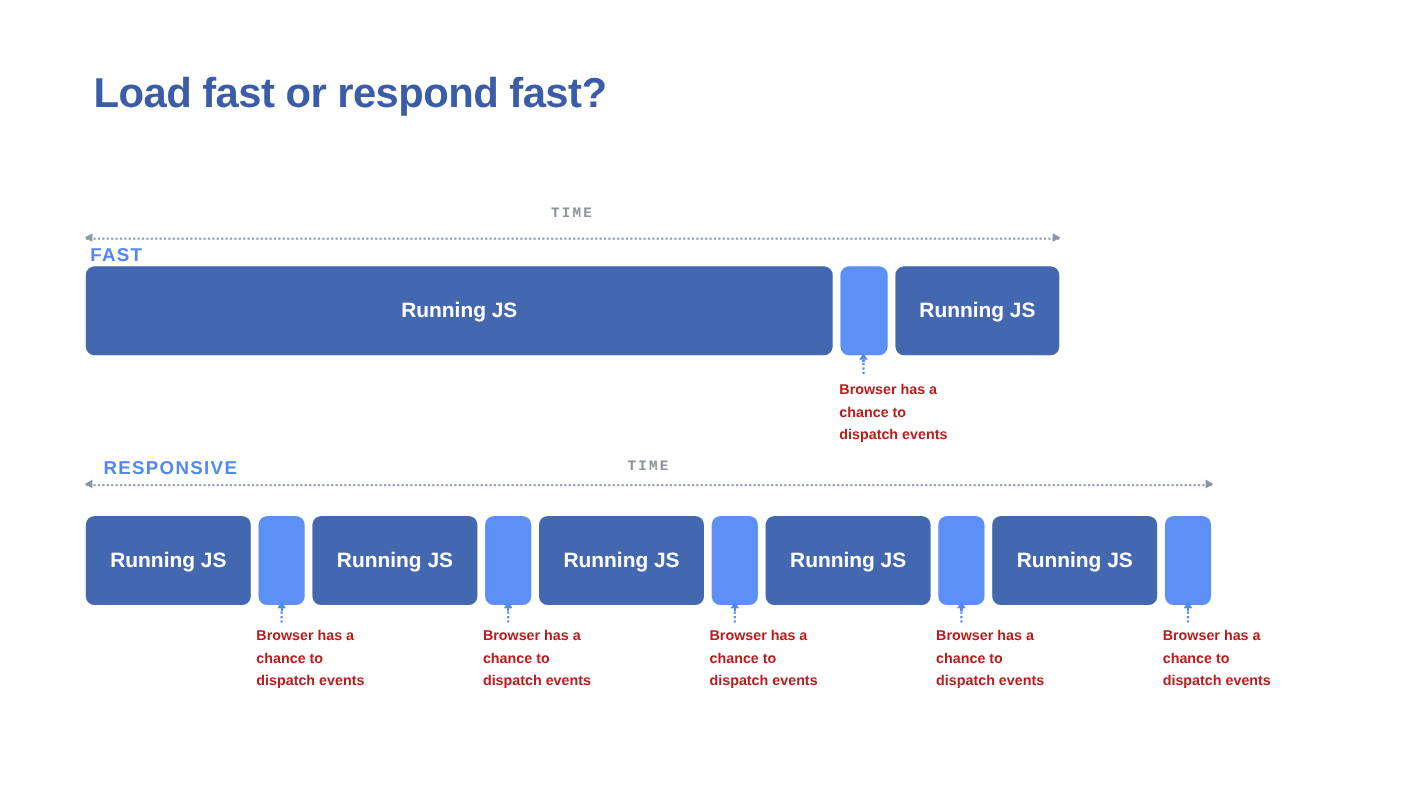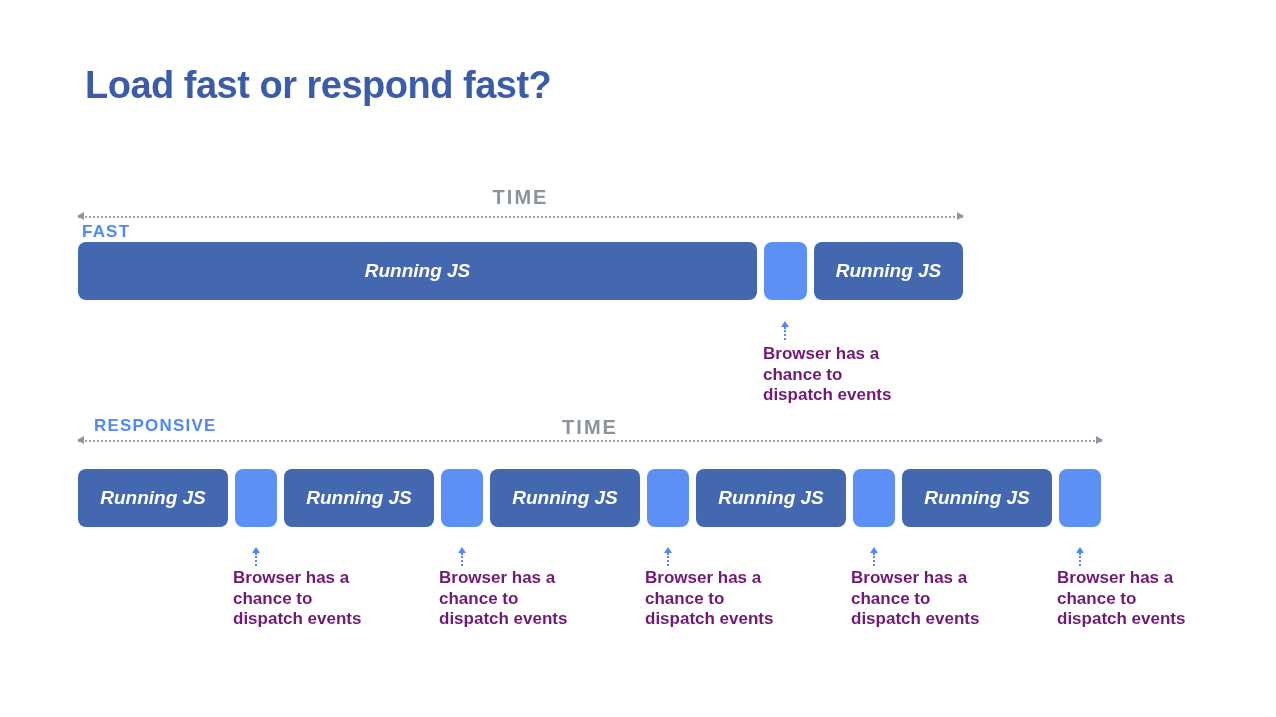--- a/index.html
+++ b/index.html
@@ -24,71 +24,71 @@
   }
   .tl-label {
     position: absolute;
     font-size: 17px;
     font-weight: bold;
     color: #5089f5;
     letter-spacing: 1.2px;
   }
   .tl-time {
     position: absolute;
-    font-size: 20px;
+    font-size: 13px;
     font-weight: bold;
     color: #8d939c;
     letter-spacing: 2px;
     text-align: center;
+    font-family: Liberation Mono, monospace;
   }
   .tl-axis {
     position: absolute;
     height: 0;
     border-top: 2px dotted #98a1ad;
   }
   .ah { position: absolute; width: 0; height: 0; }
   .ah-left  { left: -1px;  top: -6px; border-top: 4px solid transparent; border-bottom: 4px solid transparent; border-right: 7px solid #8d96a2; }
   .ah-right { right: -1px; top: -6px; border-top: 4px solid transparent; border-bottom: 4px solid transparent; border-left: 7px solid #8d96a2; }
   .blocks {
     position: absolute;
     display: flex;
     gap: 7px;
   }
   .block {
-    height: 58px;
+    height: 81px;
     border-radius: 8px;
     background: #4368af;
     display: flex;
     align-items: center;
     justify-content: center;
     color: #ffffff;
     font-size: 19px;
     font-weight: bold;
     flex: 0 0 auto;
-    font-style: italic;
   }
   .block.gap { background: #5c90f5; }
   .uparrow { position: absolute; width: 8px; }
   .uparrow .tri {
     display: block; width: 0; height: 0;
     border-left: 4px solid transparent;
     border-right: 4px solid transparent;
     border-bottom: 6px solid #5089f5;
   }
   .uparrow .stem {
     display: block; width: 0; height: 13px;
     border-left: 2px dotted #5089f5;
     margin-left: 3px;
   }
   .caption {
     position: absolute;
     width: 155px;
-    font-size: 17px;
+    font-size: 13px;
     font-weight: bold;
-    color: #701a75;
+    color: #b91c1c;
     line-height: 20.5px;
     white-space: pre-line;
   }
 </style>
 </head>
 <body>
 
 <div class="slide">
 
   <h1 class="title">Load fast or respond fast?</h1>

